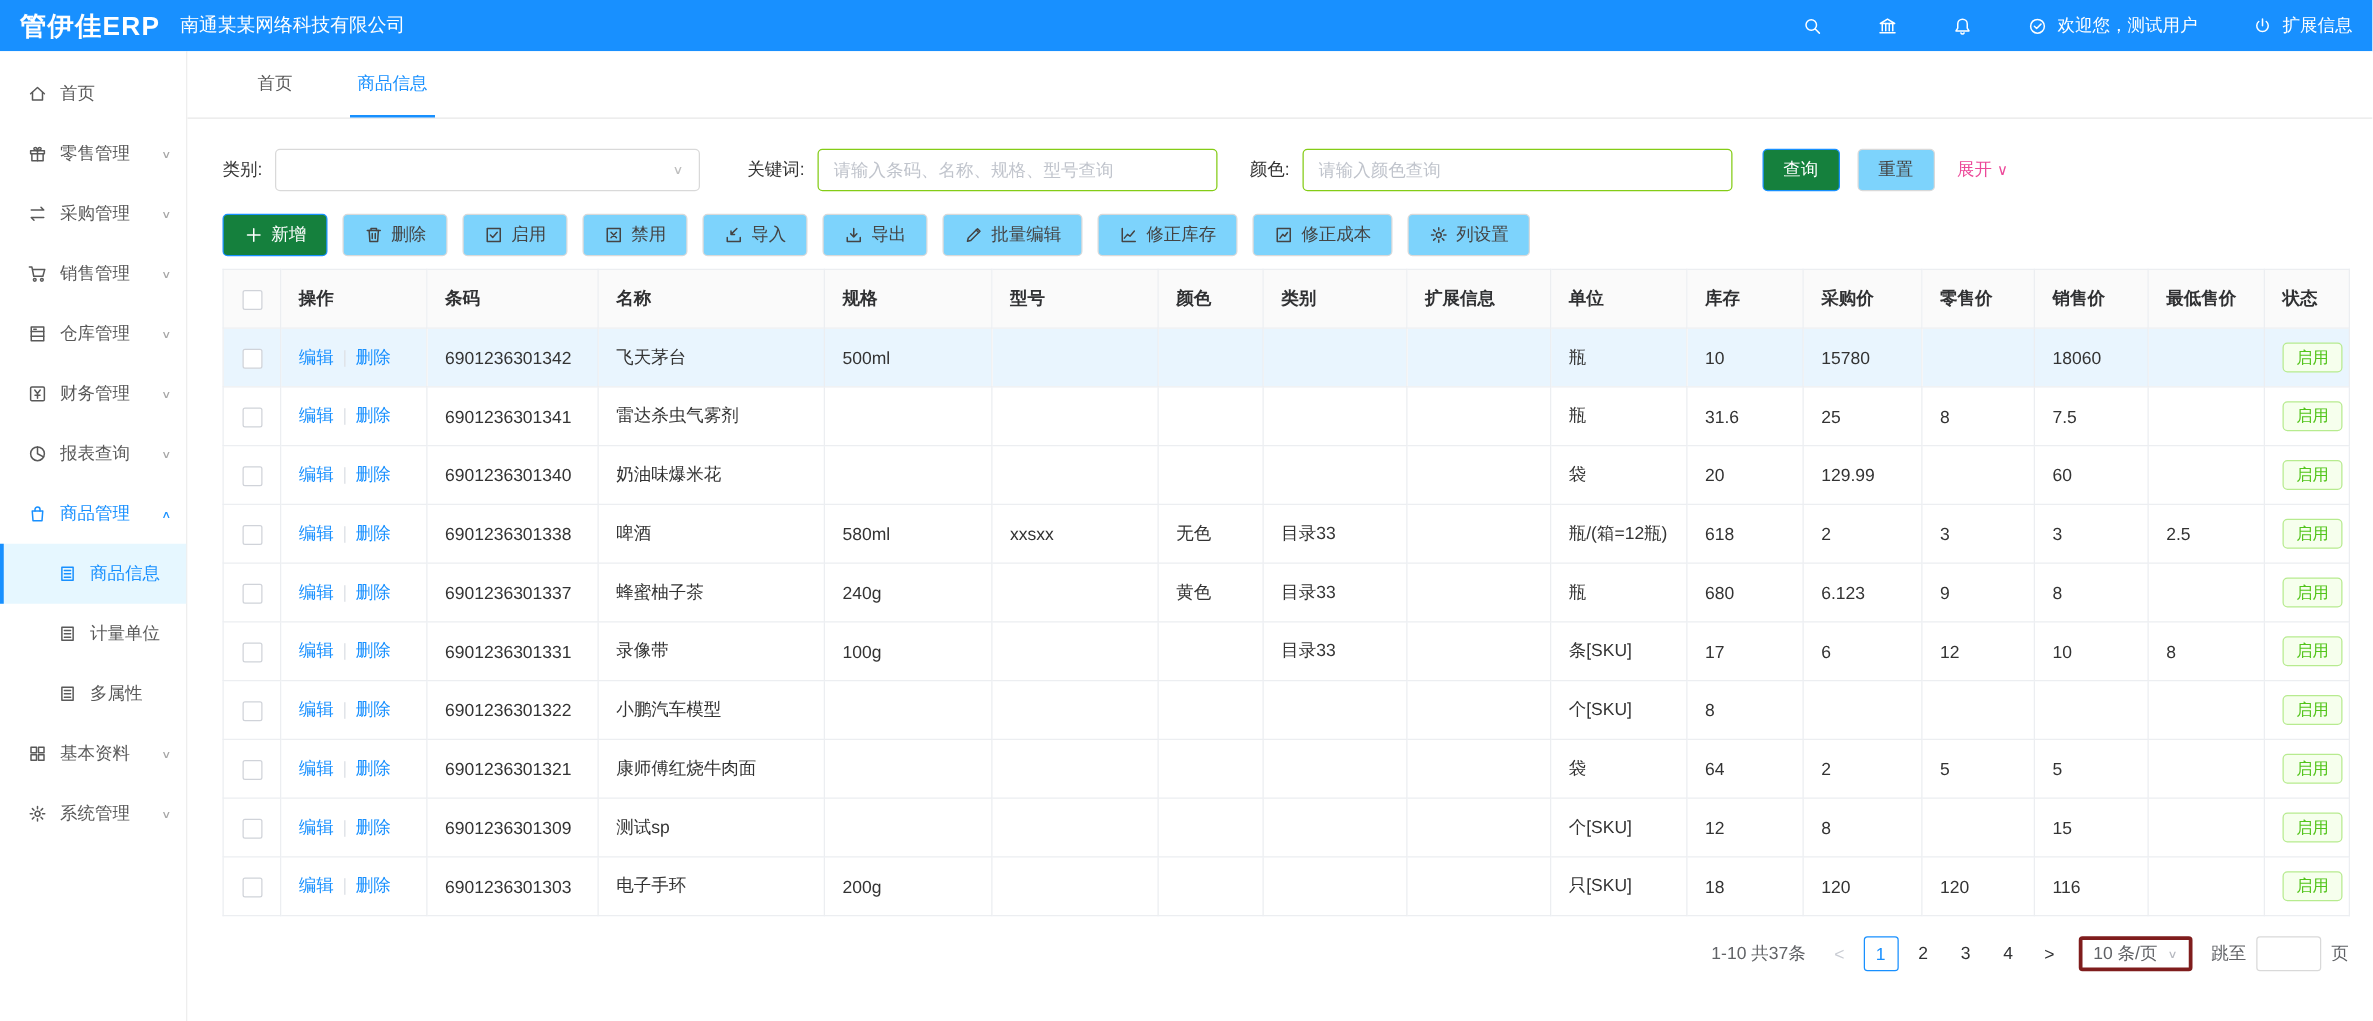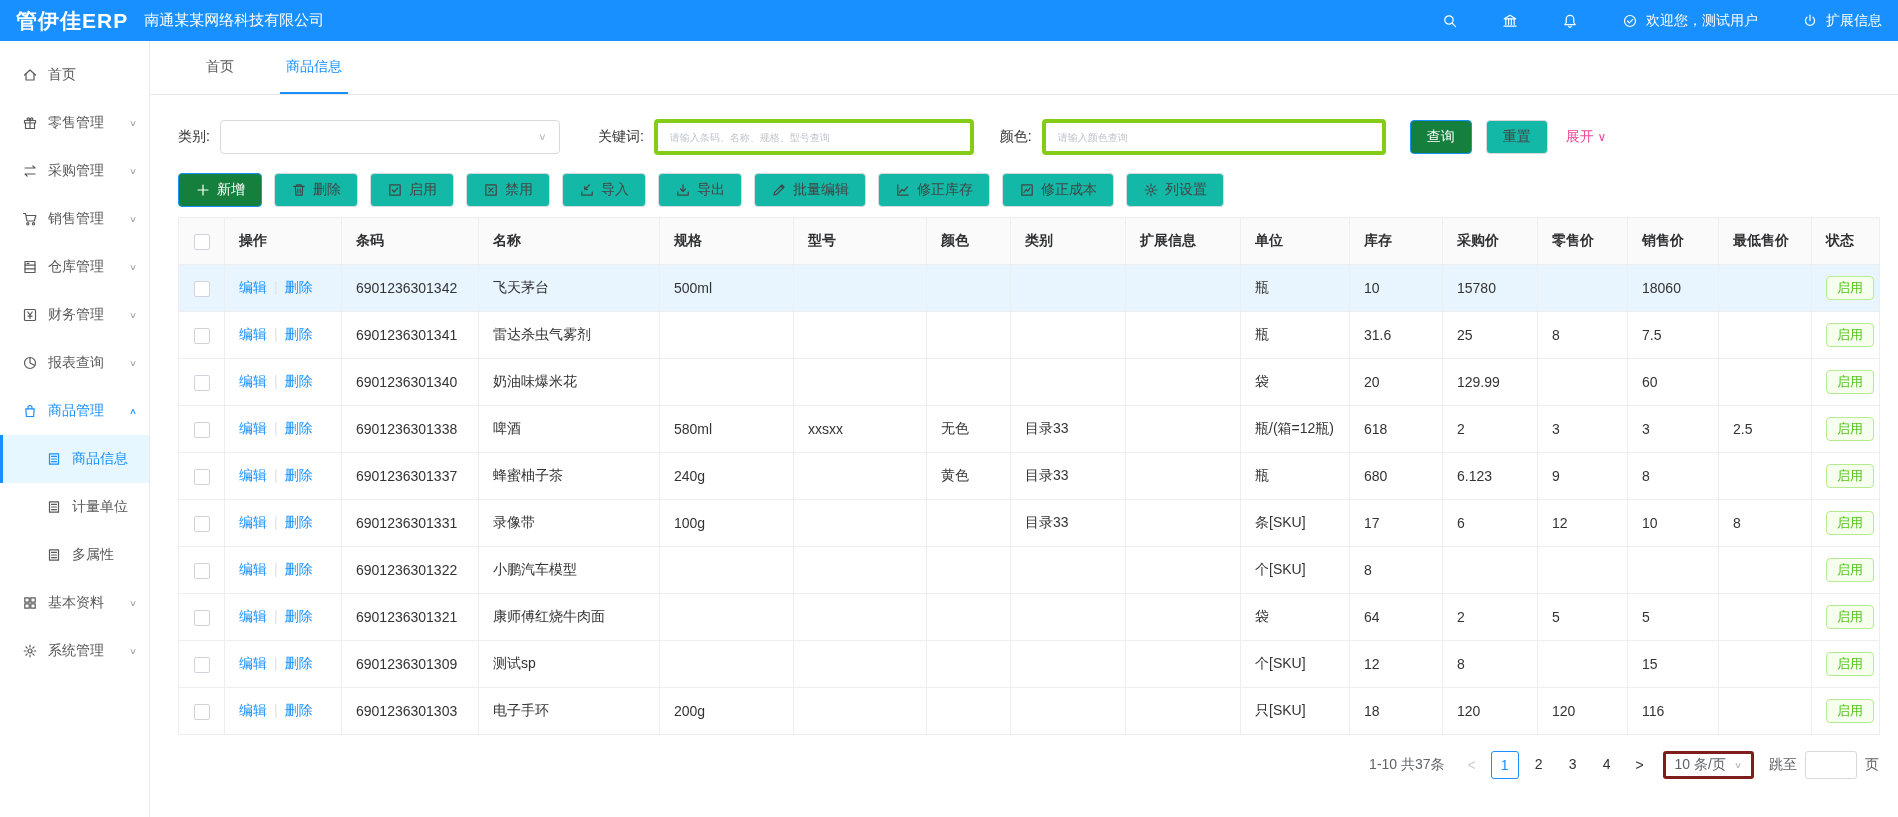--- a/index.html
+++ b/index.html
@@ -41,27 +41,27 @@
   .tab.active { color:#1890ff; border-bottom-color:#1890ff; }
 
   
   .content { padding:24px 19px 0 28px; }
 
   .filter-row { display:flex; align-items:center; margin-bottom:18px; }
   .f-label { margin-right:10px; white-space:nowrap; color:#333; }
   .select-box { width:340px; height:34px; border:1px solid #d9d9d9; border-radius:4px; background:#fff;
     display:flex; align-items:center; justify-content:flex-end; padding:0 12px; color:#bfbfbf; cursor:pointer; }
   .select-box .chev { font-size:12px; transform:scaleY(.8); }
-  .f-input { height:34px; border:4px solid #84cc16; border-radius:4px; padding:14px 12px; font-size:10px;
+  .f-input { height:34px; border:1px solid #84cc16; border-radius:4px; padding:14px 12px; font-size:14px;
     font-family:inherit; color:#333; outline:none; }
   .f-input::placeholder { color:#c0c4cc; }
   .kw-input { width:320px; }
   .color-input { width:344px; }
   .gap1 { margin-left:38px; } .gap2 { margin-left:26px; }
-  .btn { height:34px; border-radius:4px; border:1px solid #d9d9d9; background:#14b8a6; color:#444;
+  .btn { height:34px; border-radius:4px; border:1px solid #d9d9d9; background:#7dd3fc; color:#444;
     font-size:14px; font-family:inherit; padding:0 16px; cursor:pointer; display:inline-flex; align-items:center; gap:6px; }
   .btn.primary { background:#15803d; border-color:#1890ff; color:#fff; }
   .search-btn { margin-left:24px; } .reset-btn { margin-left:14px; }
   .expand-link { margin-left:18px; color:#ec4899; cursor:pointer; white-space:nowrap; }
   .expand-link .chev { font-size:12px; }
 
   .toolbar { display:flex; gap:12px; margin-bottom:10px; }
 
   
   table.grid { border-collapse:collapse; table-layout:fixed; width:1701px; }

